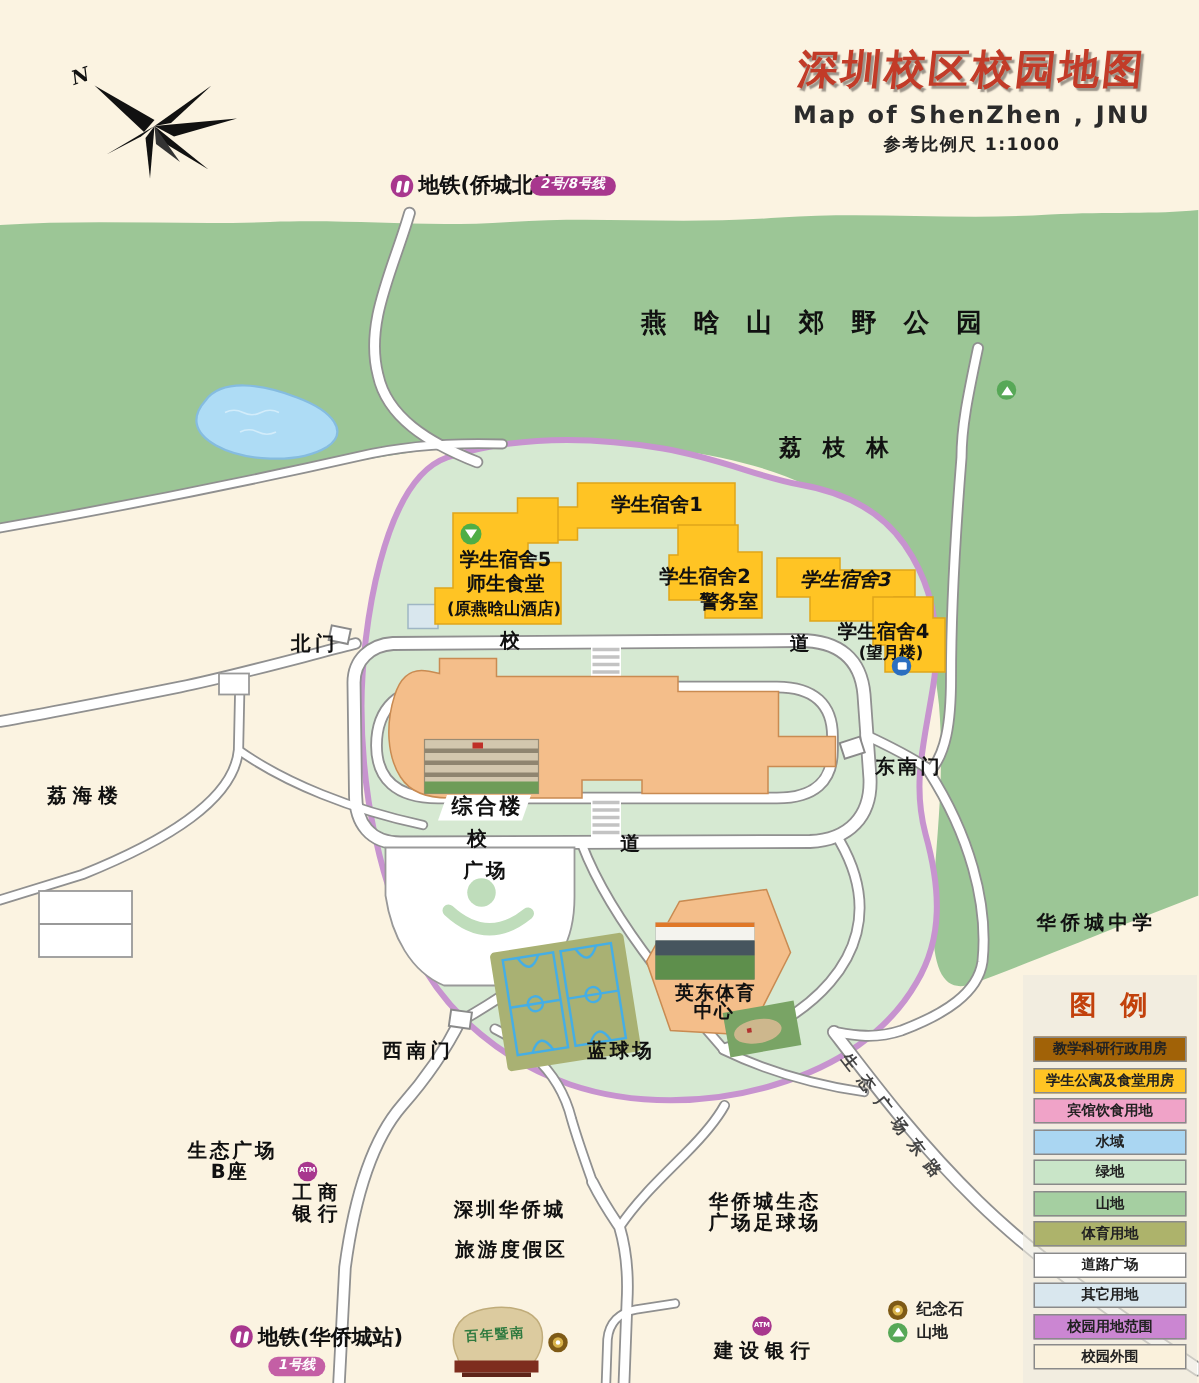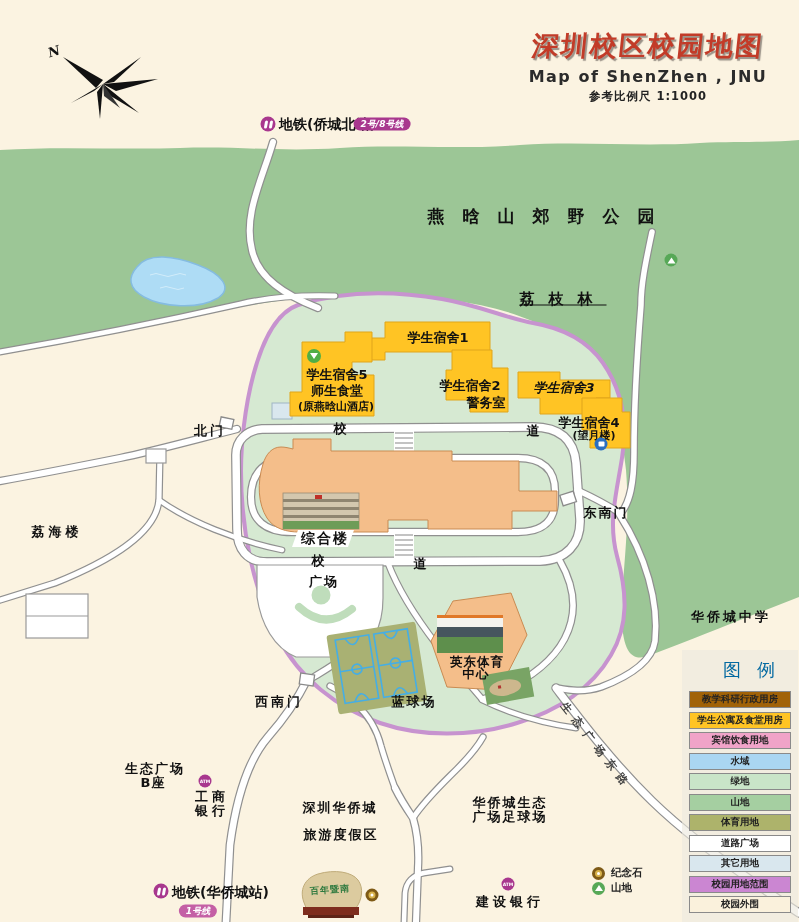--- a/index.html
+++ b/index.html
@@ -25,21 +25,21 @@
   .atm{width:13px;height:13px;background:#A8378E;color:#fff;font-size:4.5px;font-weight:bold;}
   .parcel{width:13px;height:13px;background:#2B6FC0;}
   .parcel i{width:6px;height:5px;background:#fff;border-radius:1px;}
   .shop{width:14px;height:14px;background:#4FAE46;}
   .shop i{width:0;height:0;border-left:4px solid transparent;border-right:4px solid transparent;border-top:6px solid #fff;}
   .mtn{width:13px;height:13px;background:#57A857;}
   .mtn i{width:0;height:0;border-left:4.5px solid transparent;border-right:4.5px solid transparent;border-bottom:6.5px solid #fff;}
   .stone{width:13px;height:13px;background:#D8B24A;border:3.5px solid #7E5A16;}
   .stone i{width:3px;height:3px;background:#fff;border-radius:50%;}
   .legend{position:absolute;left:682px;top:650px;width:102px;padding:4px 7px 6px;background:rgba(236,233,223,.65);box-sizing:content-box;}
-  .leg-title{font-weight:normal;font-size:18px;color:#0369a1;text-align:right;letter-spacing:16px;padding-left:14px;margin:4px 0 9px;}
+  .leg-title{font-weight:bold;font-size:18px;color:#c2410c;text-align:center;letter-spacing:16px;padding-left:14px;margin:4px 0 9px;}
   .sw{height:15px;border:1px solid #8a8a8a;display:flex;align-items:center;justify-content:center;
       font-size:9.5px;font-weight:bold;color:#222;margin-bottom:3.5px;white-space:nowrap;}
   .poi{position:absolute;}
   .poirow{display:flex;align-items:center;height:14px;margin-bottom:1px;}
   .poirow .cicon{position:static;transform:none;}
   .poilbl{font-size:10.5px;font-weight:bold;color:#222;margin-left:6px;white-space:nowrap;}
   .nlab{position:absolute;font-family:"DejaVu Serif",serif;font-style:italic;font-weight:bold;font-size:13px;transform:rotate(-18deg);color:#111;}
   .diag{position:absolute;left:569px;top:699px;transform:rotate(52deg);transform-origin:left top;
         font-size:11px;font-weight:bold;letter-spacing:7px;color:#444;white-space:nowrap;}
   .stonetxt{position:absolute;left:330px;top:890px;transform:translate(-50%,-50%) rotate(-4deg);
@@ -235,21 +235,21 @@
   <div class="nlab" style="left:48px;top:44px;">N</div>
 
   <span class="cicon metro" style="left:268px;top:124px;">
       <i class="mbar"></i>
       <i class="mbar"></i>
     </span>
   <div class="ll s14" style="left:279px;top:124px;">地铁(侨城北站)</div>
   <div class="pill" style="left:382px;top:124px;">2号/8号线</div>
 
   <div class="lbl s17 ls18" style="left:550px;top:216px;">燕晗山郊野公园</div>
-  <div class="lbl s15 ls14" style="left:563px;top:299px;text-decoration:underline;">荔枝林</div>
+  <div class="lbl s15 ls14" style="left:563px;top:299px;">荔枝林</div>
   <span class="cicon mtn" style="left:671px;top:260px;">
       <i></i>
     </span>
 
   <div class="lbl s13" style="left:438px;top:337px;">学生宿舍1</div>
   <span class="cicon shop" style="left:314px;top:356px;">
       <i></i>
     </span>
   <div class="lbl s13" style="left:337px;top:374px;">学生宿舍5</div>
   <div class="lbl s13" style="left:337px;top:390px;">师生食堂</div>

